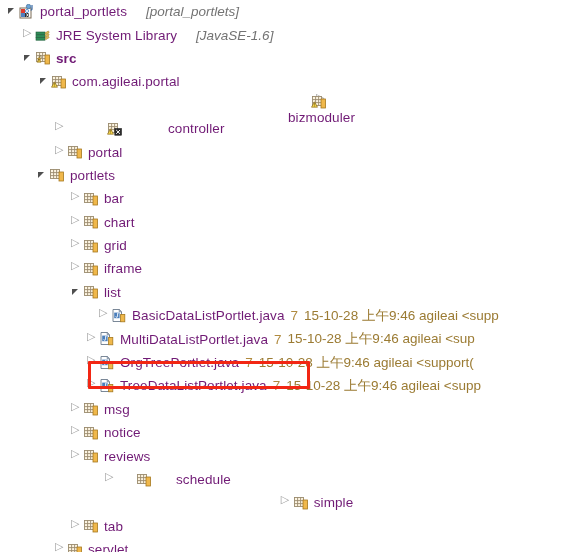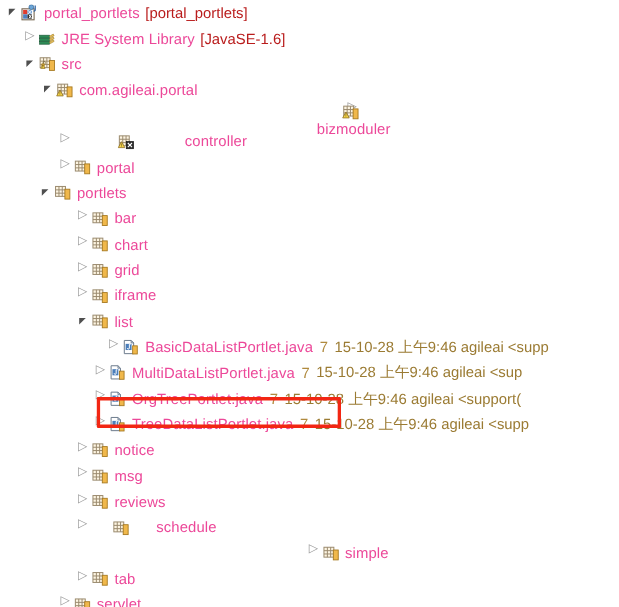--- a/index.html
+++ b/index.html
@@ -76,26 +76,27 @@
     min-width: 16px;
     height: 16px;
     margin-right: 5px;
     position: relative;
     display: inline-block;
   }
   .icon svg { display: block; }
 
   
   .label {
-    color: #ec4899;
+    color: #701a75;
     letter-spacing: 0.1px;
   }
   .dim {
-    color: #b91c1c;
-    margin-left: 5px;
+    color: #737373;
+    margin-left: 19px;
+    font-style: italic;
   }
   .meta {
     color: #b08a3e;
     margin-left: 6px;
   }
   .meta-dark {
     color: #9b7b33;
     margin-left: 6px;
   }
 
@@ -142,21 +143,21 @@
           <rect x="1" y="7.8" width="9" height="2.6" fill="#2e8b57" stroke="#1d5c39" stroke-width="0.6"></rect>
           <rect x="1" y="10.6" width="9" height="2.6" fill="#2e8b57" stroke="#1d5c39" stroke-width="0.6"></rect>
           <path d="M10 6 L13.4 4 L14.2 5.4 L10.8 7.4 Z" fill="#e8c15a" stroke="#a5822c" stroke-width="0.6"></path>
           <path d="M10 8.6 L13.4 6.6 L14.2 8 L10.8 10 Z" fill="#e8c15a" stroke="#a5822c" stroke-width="0.6"></path>
           <path d="M10 11.2 L13.4 9.2 L14.2 10.6 L10.8 12.6 Z" fill="#e8c15a" stroke="#a5822c" stroke-width="0.6"></path>
         </svg>
       </span>
       <span class="label">JRE System Library</span>
       <span class="dim">[JavaSE-1.6]</span>
     </div>
-    <div class="row" style="padding-left: 22px;">
+    <div class="row" style="padding-left: 22px; font-weight: bold;">
       <span class="arrow expanded"></span>
       <span class="icon">
         <svg width="16" height="16" viewBox="0 0 16 16">
           <rect x="1.5" y="2.5" width="9" height="9" fill="#fdf5e2" stroke="#9a8a6e" stroke-width="0.9"></rect>
           <line x1="1.5" y1="5.6" x2="10.5" y2="5.6" stroke="#9a8a6e" stroke-width="0.9"></line>
           <line x1="1.5" y1="8.6" x2="10.5" y2="8.6" stroke="#9a8a6e" stroke-width="0.9"></line>
           <line x1="4.6" y1="2.5" x2="4.6" y2="11.5" stroke="#9a8a6e" stroke-width="0.9"></line>
           <line x1="7.6" y1="2.5" x2="7.6" y2="11.5" stroke="#9a8a6e" stroke-width="0.9"></line>
           <rect x="10" y="5" width="4.5" height="9" fill="#f0b84b" stroke="#a5781f" stroke-width="0.8"></rect>
           <path d="M3 8 l2.3 0 0 2.2 -2.3 0 z" fill="#f2c94c" stroke="#a5781f" stroke-width="0.6"></path>
@@ -383,51 +384,51 @@
       <span class="icon">
         <svg width="16" height="16" viewBox="0 0 16 16">
           <rect x="1.5" y="2.5" width="9" height="9" fill="#fdf5e2" stroke="#9a8a6e" stroke-width="0.9"></rect>
           <line x1="1.5" y1="5.6" x2="10.5" y2="5.6" stroke="#9a8a6e" stroke-width="0.9"></line>
           <line x1="1.5" y1="8.6" x2="10.5" y2="8.6" stroke="#9a8a6e" stroke-width="0.9"></line>
           <line x1="4.6" y1="2.5" x2="4.6" y2="11.5" stroke="#9a8a6e" stroke-width="0.9"></line>
           <line x1="7.6" y1="2.5" x2="7.6" y2="11.5" stroke="#9a8a6e" stroke-width="0.9"></line>
           <rect x="10" y="5" width="4.5" height="9" fill="#f0b84b" stroke="#a5781f" stroke-width="0.8"></rect>
         </svg>
       </span>
+      <span class="label">msg</span>
+    </div>
+    <div class="row" style="padding-left: 70px;">
+      <span class="arrow collapsed"></span>
+      <span class="icon">
+        <svg width="16" height="16" viewBox="0 0 16 16">
+          <rect x="1.5" y="2.5" width="9" height="9" fill="#fdf5e2" stroke="#9a8a6e" stroke-width="0.9"></rect>
+          <line x1="1.5" y1="5.6" x2="10.5" y2="5.6" stroke="#9a8a6e" stroke-width="0.9"></line>
+          <line x1="1.5" y1="8.6" x2="10.5" y2="8.6" stroke="#9a8a6e" stroke-width="0.9"></line>
+          <line x1="4.6" y1="2.5" x2="4.6" y2="11.5" stroke="#9a8a6e" stroke-width="0.9"></line>
+          <line x1="7.6" y1="2.5" x2="7.6" y2="11.5" stroke="#9a8a6e" stroke-width="0.9"></line>
+          <rect x="10" y="5" width="4.5" height="9" fill="#f0b84b" stroke="#a5781f" stroke-width="0.8"></rect>
+        </svg>
+      </span>
       <span class="label">notice</span>
     </div>
     <div class="row" style="padding-left: 70px;">
       <span class="arrow collapsed"></span>
       <span class="icon">
         <svg width="16" height="16" viewBox="0 0 16 16">
           <rect x="1.5" y="2.5" width="9" height="9" fill="#fdf5e2" stroke="#9a8a6e" stroke-width="0.9"></rect>
           <line x1="1.5" y1="5.6" x2="10.5" y2="5.6" stroke="#9a8a6e" stroke-width="0.9"></line>
           <line x1="1.5" y1="8.6" x2="10.5" y2="8.6" stroke="#9a8a6e" stroke-width="0.9"></line>
           <line x1="4.6" y1="2.5" x2="4.6" y2="11.5" stroke="#9a8a6e" stroke-width="0.9"></line>
           <line x1="7.6" y1="2.5" x2="7.6" y2="11.5" stroke="#9a8a6e" stroke-width="0.9"></line>
           <rect x="10" y="5" width="4.5" height="9" fill="#f0b84b" stroke="#a5781f" stroke-width="0.8"></rect>
         </svg>
       </span>
-      <span class="label">msg</span>
-    </div>
-    <div class="row" style="padding-left: 70px;">
-      <span class="arrow collapsed"></span>
-      <span class="icon">
-        <svg width="16" height="16" viewBox="0 0 16 16">
-          <rect x="1.5" y="2.5" width="9" height="9" fill="#fdf5e2" stroke="#9a8a6e" stroke-width="0.9"></rect>
-          <line x1="1.5" y1="5.6" x2="10.5" y2="5.6" stroke="#9a8a6e" stroke-width="0.9"></line>
-          <line x1="1.5" y1="8.6" x2="10.5" y2="8.6" stroke="#9a8a6e" stroke-width="0.9"></line>
-          <line x1="4.6" y1="2.5" x2="4.6" y2="11.5" stroke="#9a8a6e" stroke-width="0.9"></line>
-          <line x1="7.6" y1="2.5" x2="7.6" y2="11.5" stroke="#9a8a6e" stroke-width="0.9"></line>
-          <rect x="10" y="5" width="4.5" height="9" fill="#f0b84b" stroke="#a5781f" stroke-width="0.8"></rect>
-        </svg>
-      </span>
       <span class="label">reviews</span>
     </div>
-    <div class="row" style="padding-left: 70px; gap: 19px;">
+    <div class="row" style="padding-left: 104px; gap: 19px;">
       <span class="arrow collapsed"></span>
       <span class="icon">
         <svg width="16" height="16" viewBox="0 0 16 16">
           <rect x="1.5" y="2.5" width="9" height="9" fill="#fdf5e2" stroke="#9a8a6e" stroke-width="0.9"></rect>
           <line x1="1.5" y1="5.6" x2="10.5" y2="5.6" stroke="#9a8a6e" stroke-width="0.9"></line>
           <line x1="1.5" y1="8.6" x2="10.5" y2="8.6" stroke="#9a8a6e" stroke-width="0.9"></line>
           <line x1="4.6" y1="2.5" x2="4.6" y2="11.5" stroke="#9a8a6e" stroke-width="0.9"></line>
           <line x1="7.6" y1="2.5" x2="7.6" y2="11.5" stroke="#9a8a6e" stroke-width="0.9"></line>
           <rect x="10" y="5" width="4.5" height="9" fill="#f0b84b" stroke="#a5781f" stroke-width="0.8"></rect>
         </svg>

